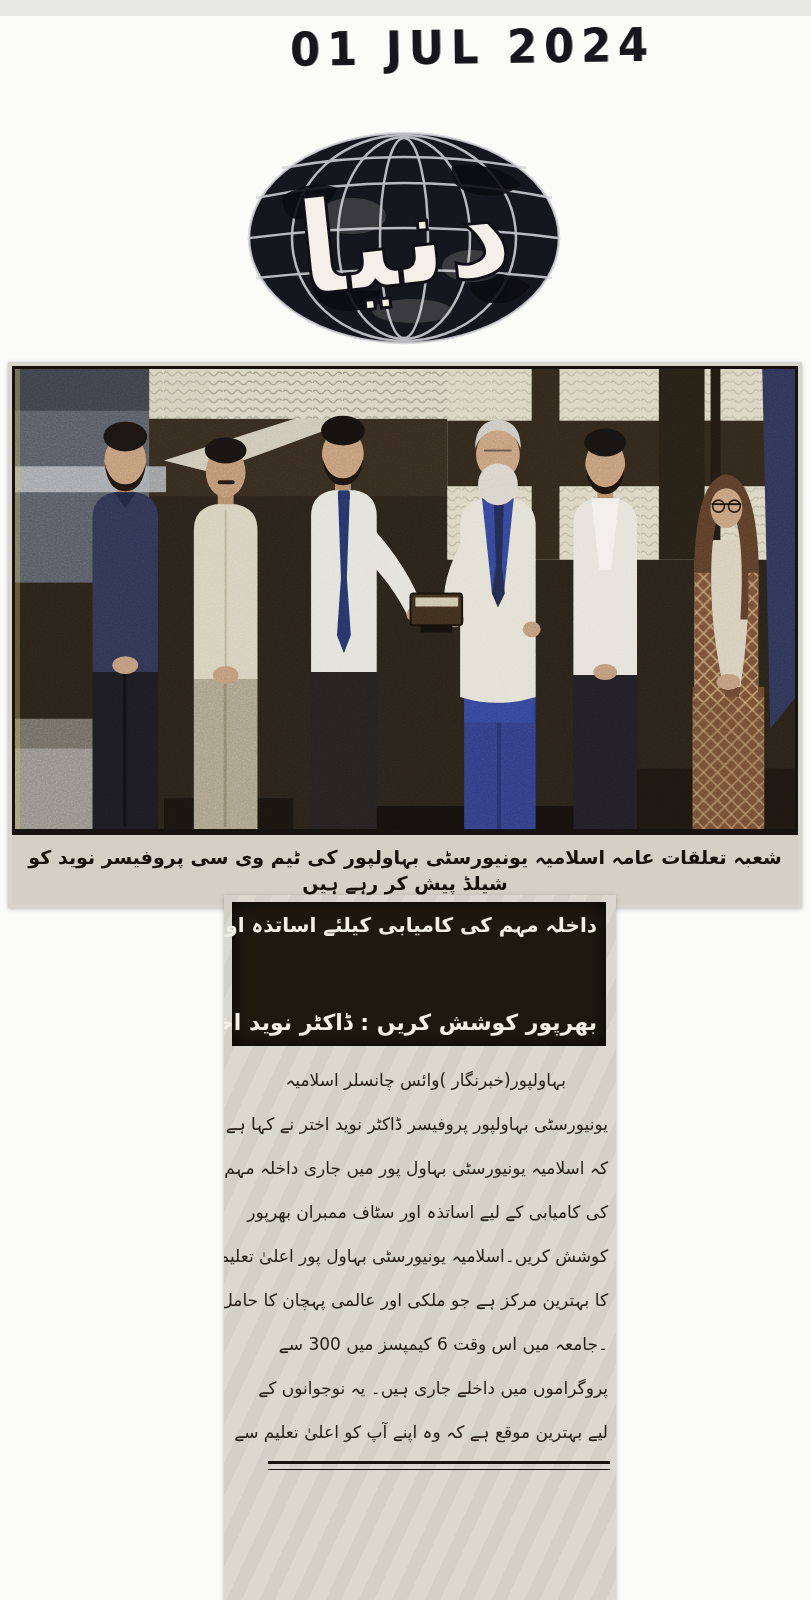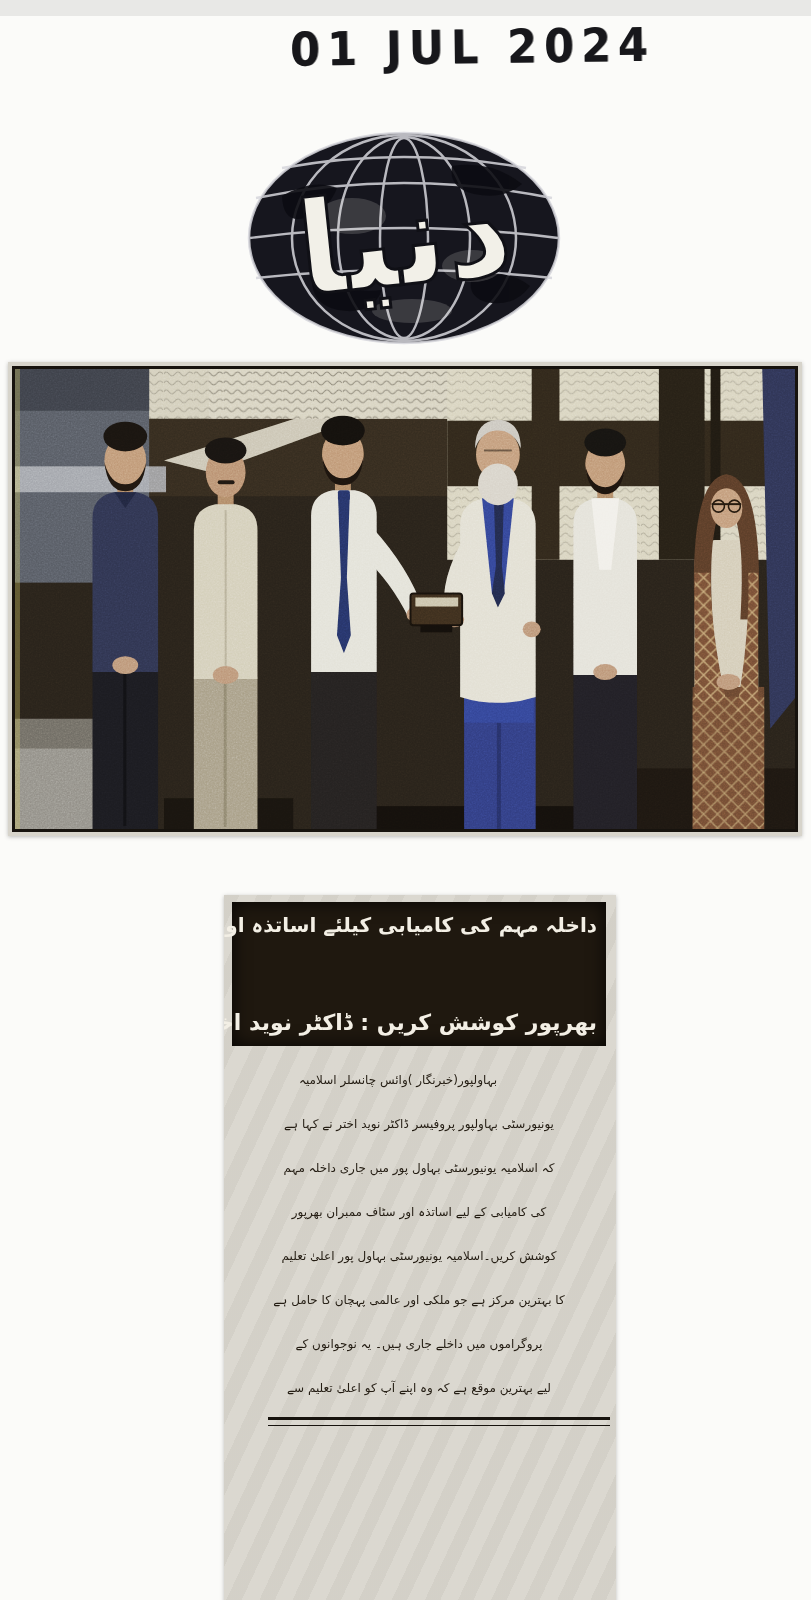--- a/index.html
+++ b/index.html
@@ -40,21 +40,21 @@
   }
   .headline-box{
     margin:7px 10px 0 8px;height:122px;
     background:#1f180f;color:#f3efe5;direction:rtl;
     padding:11px 9px;display:flex;flex-direction:column;justify-content:space-between;
     box-shadow:inset 0 0 18px rgba(0,0,0,.8);
   }
   .headline-line1{font-size:20px;font-weight:bold;text-align:right;white-space:nowrap;letter-spacing:.2px;}
   .headline-line2{font-size:22px;font-weight:bold;text-align:center;white-space:nowrap;}
   .body-text{margin:12px 8px 0 6px;direction:rtl;color:#241d13;}
-  .body-line{line-height:44px;font-size:12px;text-align:center;white-space:nowrap;}
+  .body-line{line-height:44px;font-size:17px;text-align:right;white-space:nowrap;}
   .body-line.first{padding-right:42px;}
   .bottom-rule{
     margin:7px 6px 0 44px;height:5px;
     border-top:3px solid #17130e;border-bottom:1px solid #17130e;
   }
 </style>
 </head>
 <body>
 
 <div class="page">
@@ -213,33 +213,35 @@
           <circle cx="724" cy="138" r="6" fill="none" stroke="#201408" stroke-width="1.6"></circle>
           <path d="M684 205 L684 335 L716 335 Q700 265 700 205 Z" fill="url(#shawlp)"></path>
           <path d="M748 205 L748 345 L726 345 Q740 265 738 205 Z" fill="url(#shawlp)"></path>
           <ellipse cx="718" cy="315" rx="12" ry="8" fill="#c49571"></ellipse>
         </g>
 
         <rect width="785" height="463" filter="url(#grain)" style="mix-blend-mode:overlay" opacity="0.45"></rect>
         <rect x="0" y="0" width="5" height="463" fill="#d8cc50" opacity="0.35"></rect>
       </svg>
     </div>
+    <div class="photo-caption">شعبہ تعلقات عامہ اسلامیہ یونیورسٹی بہاولپور کی ٹیم وی سی پروفیسر نوید کو شیلڈ پیش کر رہے ہیں</div>
   </div>
 
   <div class="article-piece">
     <div class="headline-box">
       <div class="headline-line1">داخلہ مہم کی کامیابی کیلئے اساتذہ اور سٹاف</div>
       <div class="headline-line2">بھرپور کوشش کریں : ڈاکٹر نوید اختر</div>
     </div>
     <div class="body-text">
       <div class="body-line first">بہاولپور(خبرنگار )وائس چانسلر اسلامیہ</div>
       <div class="body-line">یونیورسٹی بہاولپور پروفیسر ڈاکٹر نوید اختر نے کہا ہے</div>
       <div class="body-line">کہ اسلامیہ یونیورسٹی بہاول پور میں جاری داخلہ مہم</div>
       <div class="body-line">کی کامیابی کے لیے اساتذہ اور سٹاف ممبران بھرپور</div>
       <div class="body-line">کوشش کریں۔اسلامیہ یونیورسٹی بہاول پور اعلیٰ تعلیم</div>
       <div class="body-line">کا بہترین مرکز ہے جو ملکی اور عالمی پہچان کا حامل ہے</div>
+      <div class="body-line">۔جامعہ میں اس وقت 6 کیمپسز میں 300 سے</div>
       <div class="body-line">پروگراموں میں داخلے جاری ہیں۔ یہ نوجوانوں کے</div>
       <div class="body-line">لیے بہترین موقع ہے کہ وہ اپنے آپ کو اعلیٰ تعلیم سے</div>
     </div>
     <div class="bottom-rule"></div>
   </div>
 
 </div>
 
 </body></html>

